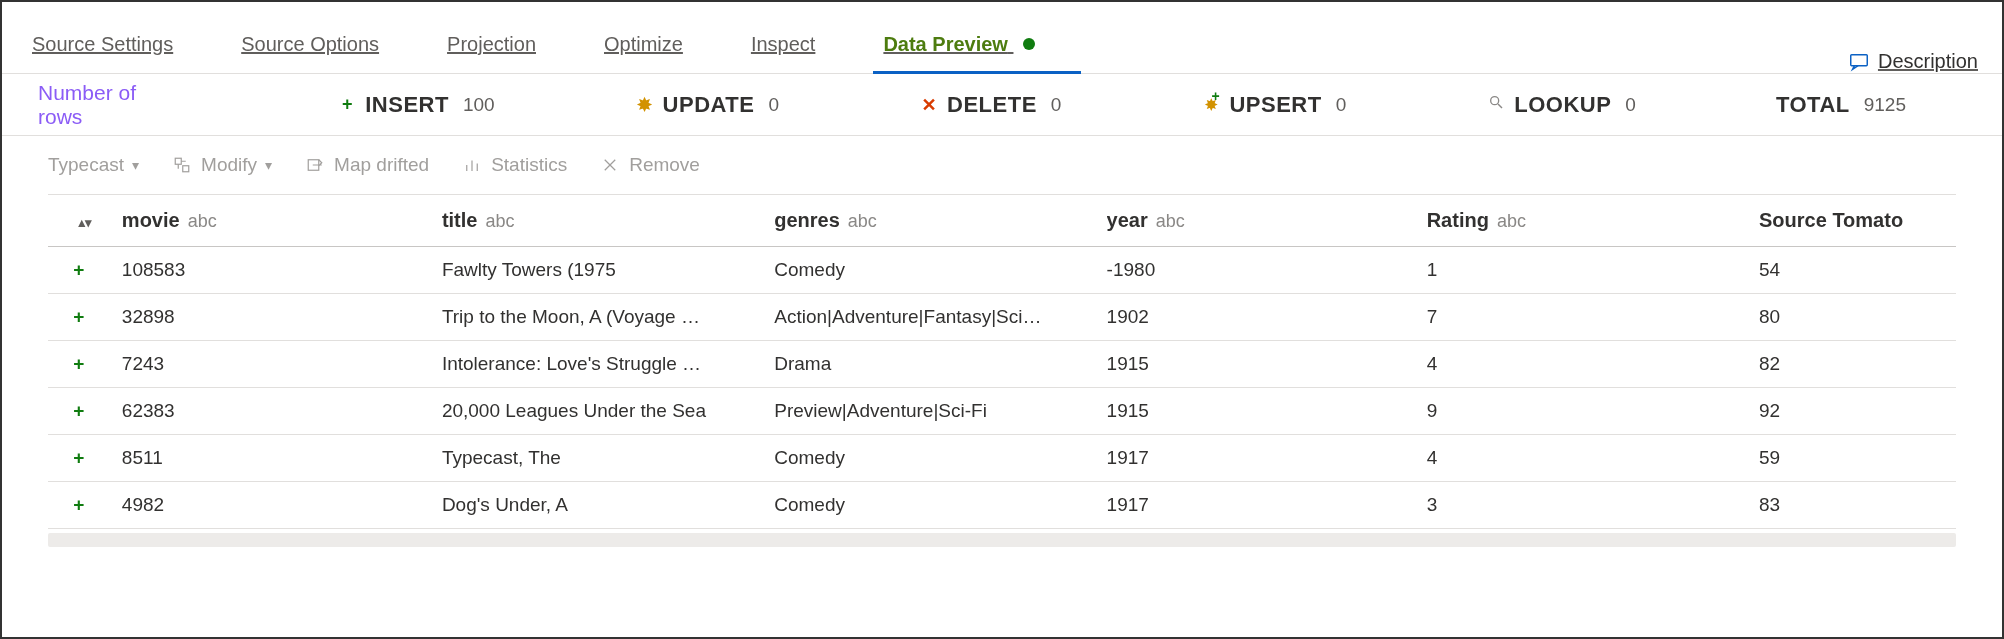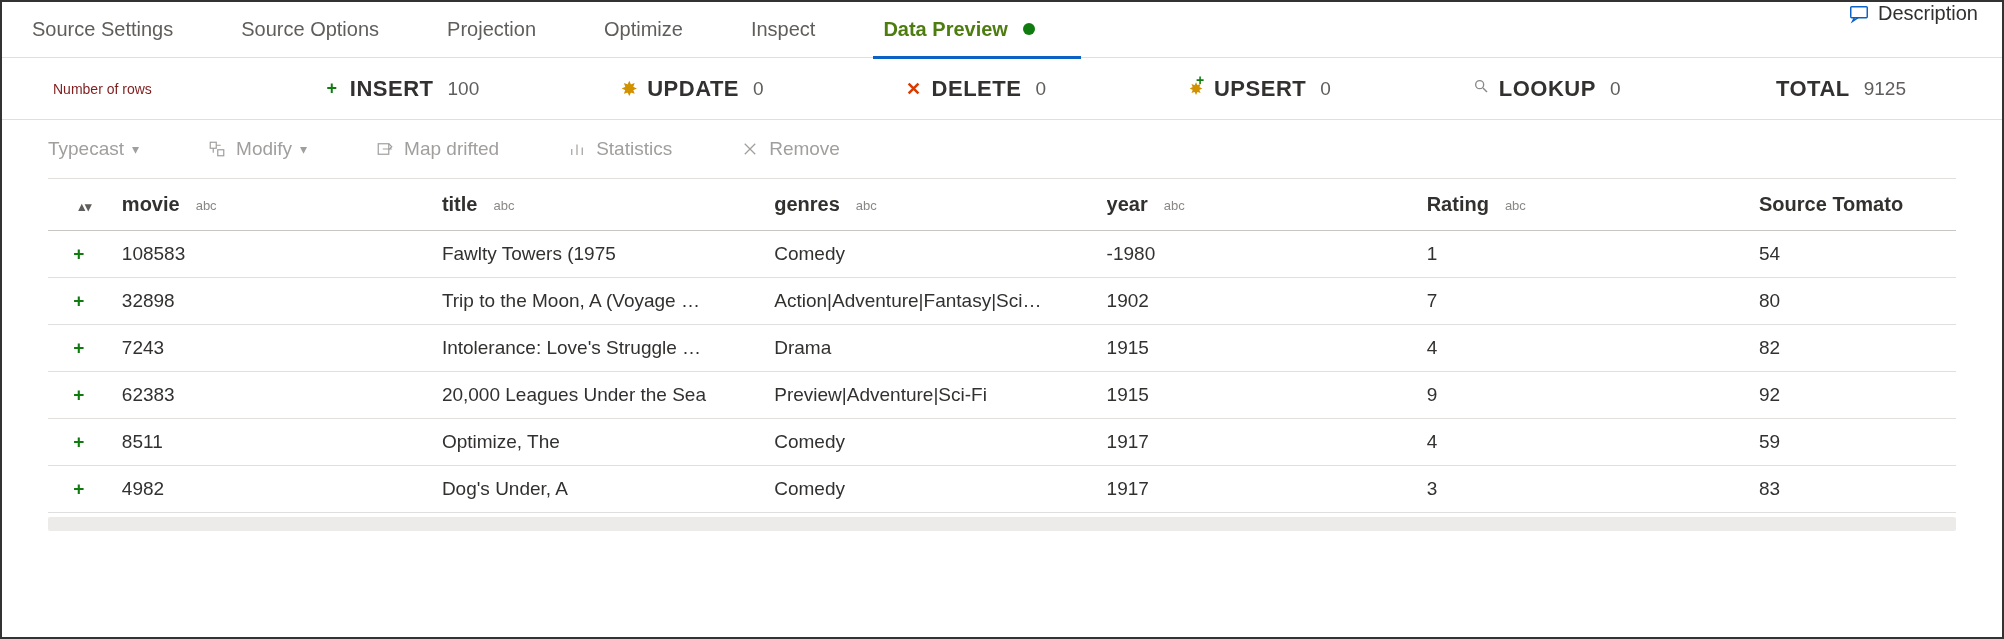--- a/index.html
+++ b/index.html
@@ -10,26 +10,27 @@
     background: #fff;
     width: 2004px;
     height: 639px;
     border: 2px solid #333;
     overflow: hidden;
   }
 
   
   .tabs {
     display: flex;
-    align-items: flex-start;
-    height: 56px;
+    align-items: flex-end;
+    height: 72px;
     padding: 0 24px 0 24px;
     border-bottom: 1px solid #e1dfdd;
     font-size: 20px;
     color: #605e5c;
+    text-decoration: underline;
   }
   .tab {
     padding: 0 6px;
     margin-right: 56px;
     height: 56px;
     line-height: 54px;
     position: relative;
     cursor: pointer;
     white-space: nowrap;
   }
@@ -64,24 +65,23 @@
   
   .stats {
     display: flex;
     align-items: center;
     height: 62px;
     padding: 0 36px;
     border-bottom: 1px solid #e1dfdd;
     font-size: 18px;
   }
   .stats-label {
-    font-size: 14px;
-    color: #7f1d1d;
+    font-size: 21px;
+    color: #8b5cf6;
     margin-right: 170px;
-    margin-left: 15px;
   }
   .stat {
     display: flex;
     align-items: center;
     margin-right: 140px;
     white-space: nowrap;
   }
   .stat .icon { width: 20px; text-align: center; margin-right: 8px; font-weight: bold; }
   .stat .name { font-weight: 700; letter-spacing: 0.5px; text-transform: uppercase; font-size: 22px; }
   .stat .val { margin-left: 14px; color: #605e5c; font-size: 19px; }
@@ -92,21 +92,20 @@
   .stat.total { margin-left: auto; margin-right: 60px; }
 
   
   .toolbar {
     display: flex;
     align-items: center;
     height: 58px;
     padding: 0 46px;
     color: #a19f9d;
     font-size: 19px;
-    gap: 35px;
   }
   .tool {
     display: flex; align-items: center;
     margin-right: 34px;
     cursor: default;
   }
   .tool span.ic { margin-right: 10px; display: inline-flex; }
   .chev { margin-left: 8px; font-size: 14px; }
 
   
@@ -122,24 +121,24 @@
     font-size: 20px;
     color: #323130;
     padding: 14px 0 14px 0;
     border-top: 1px solid #e1dfdd;
     border-bottom: 1px solid #c8c6c4;
     white-space: nowrap;
     overflow: hidden;
     text-overflow: ellipsis;
   }
   thead th .type {
-    font-size: 13px;
+    font-size: 18px;
     font-weight: 400;
     color: #8a8886;
-    margin-left: 16px;
+    margin-left: 8px;
     vertical-align: middle;
   }
   tbody td {
     padding: 12px 12px 12px 0;
     border-bottom: 1px solid #e1dfdd;
     font-size: 19px;
     color: #323130;
     white-space: nowrap;
     overflow: hidden;
     text-overflow: ellipsis;
@@ -320,21 +319,21 @@
           <td>62383</td>
           <td>20,000 Leagues Under the Sea</td>
           <td>Preview|Adventure|Sci-Fi</td>
           <td>1915</td>
           <td>9</td>
           <td>92</td>
         </tr>
         <tr>
           <td class="col-exp plus-cell">+</td>
           <td>8511</td>
-          <td>Optimize, The</td>
+          <td>Typecast, The</td>
           <td>Comedy</td>
           <td>1917</td>
           <td>4</td>
           <td>59</td>
         </tr>
         <tr>
           <td class="col-exp plus-cell">+</td>
           <td>4982</td>
           <td>Dog's Under, A</td>
           <td>Comedy</td>

